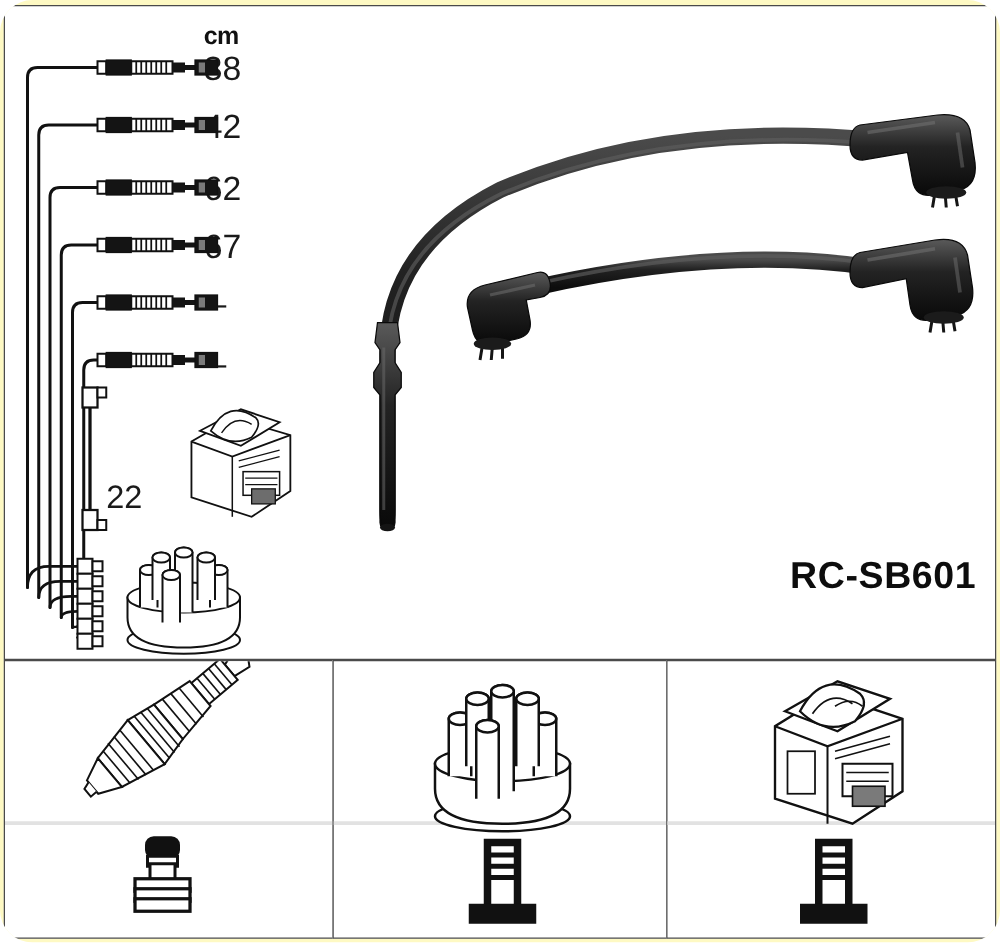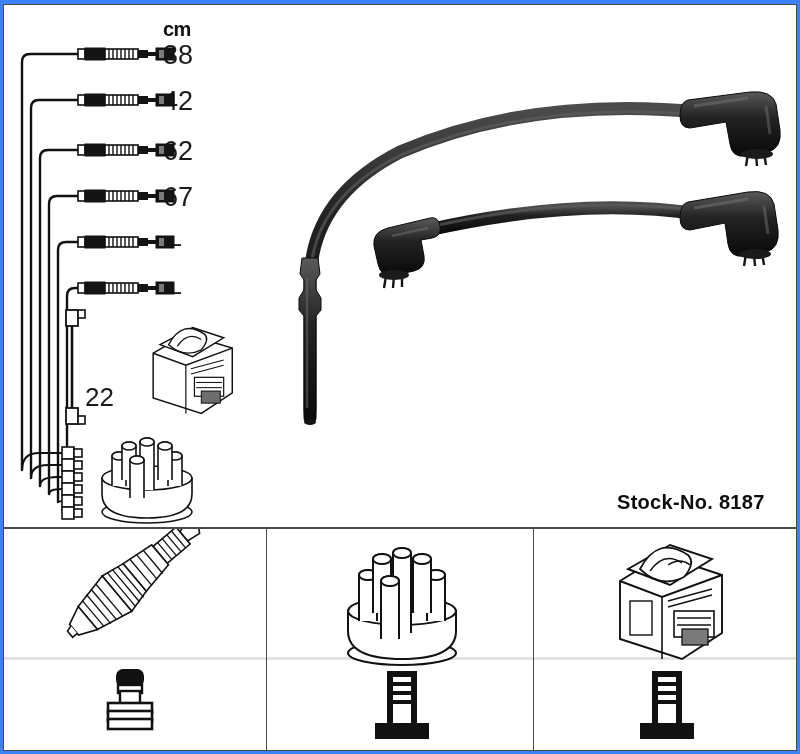--- a/index.html
+++ b/index.html
@@ -5,22 +5,23 @@
 <style>
   html,body{margin:0;padding:0;background:#ffffff;}
   body{
     font-family:"Liberation Sans", sans-serif;
     -webkit-font-smoothing:none;
   }
   #sheet{
     position:relative;
     width:800px;
     height:754px;
-    background:#3b82f6;
+    background:#fef9c3;
     overflow:hidden;
+    border-radius:26px;
   }
 
   
   .frame{
     position:absolute;
     border:1.5px solid #4a4a4a;
     box-sizing:border-box;
     background:#ffffff;
   }
   #main-panel{left:3px;  top:4px;  width:794px; height:524px;}
@@ -97,21 +98,21 @@
 
   <div class="lbl len-label" style="top:42px">38</div>
   <div class="lbl len-label" style="top:88px">42</div>
   <div class="lbl len-label" style="top:138px">62</div>
   <div class="lbl len-label" style="top:184px">67</div>
   <div class="lbl len-dash" style="top:230px">–</div>
   <div class="lbl len-dash" style="top:278px">–</div>
 
   <div class="lbl" id="len-22">22</div>
 
-  <div class="lbl" id="stock-no">Stock-No. 8187</div>
+  <div class="lbl" id="product-code">RC-SB601</div>
 
   <svg class="sch" width="800" height="754" viewBox="0 0 800 754">
     <defs>
       <g id="conn-assy">
 
         <rect x="0" y="-5" width="7" height="10" fill="#fff" stroke="#111" stroke-width="1.6"></rect>
 
         <rect x="7" y="-6" width="20" height="12" fill="#141414" stroke="#111" stroke-width="1"></rect>
 
         <rect x="27" y="-5" width="33" height="10" fill="#fff" stroke="#111" stroke-width="1.6"></rect>

